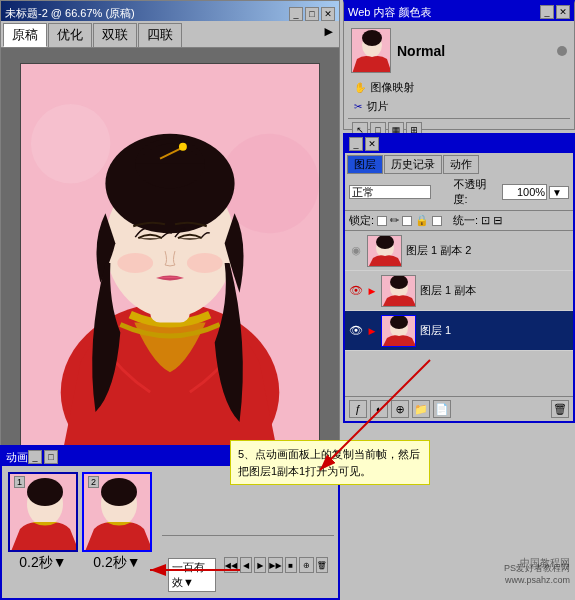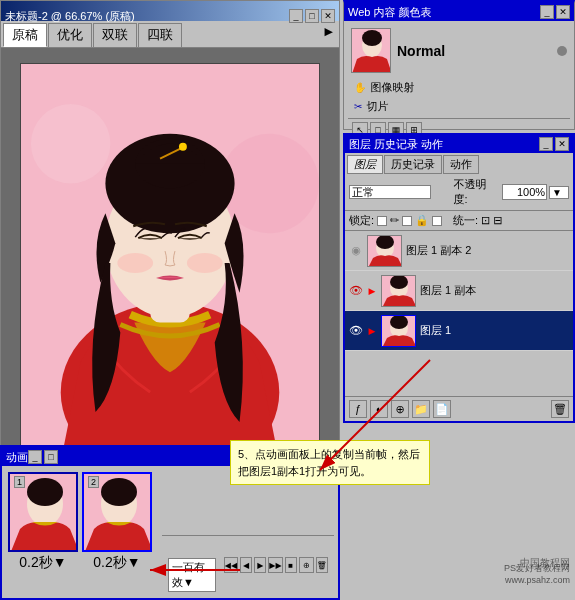--- a/index.html
+++ b/index.html
@@ -21,23 +21,23 @@
       height: 600px;
       background: #c0c0c0;
       border: 1px solid #808080;
     }
 
     .ps-titlebar {
       background: linear-gradient(to right, #0a246a, #a6caf0);
       color: white;
       height: 20px;
       display: flex;
-      align-items: flex-start;
+      align-items: flex-end;
       justify-content: space-between;
-      padding: 8px 4px;
+      padding: 0 4px;
       font-size: 11px;
     }
 
     .titlebar-buttons {
       display: flex;
       gap: 2px;
     }
 
     .titlebar-btn {
       width: 14px;
@@ -283,22 +283,21 @@
 
     .layers-tab {
       padding: 1px 6px;
       background: #c0c0c0;
       border: 1px solid #808080;
       font-size: 11px;
       cursor: pointer;
     }
 
     .layers-tab.active {
-      background: #e5e5e5;
-      font-style: italic;
+      background: #1d4ed8;
     }
 
     .layers-controls {
       display: flex;
       align-items: center;
       padding: 3px 4px;
       gap: 2px;
       border-bottom: 1px solid #808080;
     }
 
@@ -652,21 +651,20 @@
       <div style="width:16px;height:16px;background:#c0c0c0;border:1px solid #808080;display:flex;align-items:center;justify-content:center;font-size:9px;">↖</div>
       <div style="width:16px;height:16px;background:#c0c0c0;border:1px solid #808080;display:flex;align-items:center;justify-content:center;font-size:9px;">□</div>
       <div style="width:16px;height:16px;background:#c0c0c0;border:1px solid #808080;display:flex;align-items:center;justify-content:center;font-size:9px;">▦</div>
       <div style="width:16px;height:16px;background:#c0c0c0;border:1px solid #808080;display:flex;align-items:center;justify-content:center;font-size:9px;">⊞</div>
     </div>
   </div>
 </div>
 
 <div class="layers-panel">
   <div class="layers-titlebar">
-    <span>图层  历史记录  动作</span>
     <div style="display:flex;gap:2px;">
       <div class="titlebar-btn">_</div>
       <div class="titlebar-btn">✕</div>
     </div>
   </div>
   <div class="layers-panel-body">
     <div class="layers-tabs">
       <div class="layers-tab active">图层</div>
       <div class="layers-tab">历史记录</div>
       <div class="layers-tab">动作</div>

